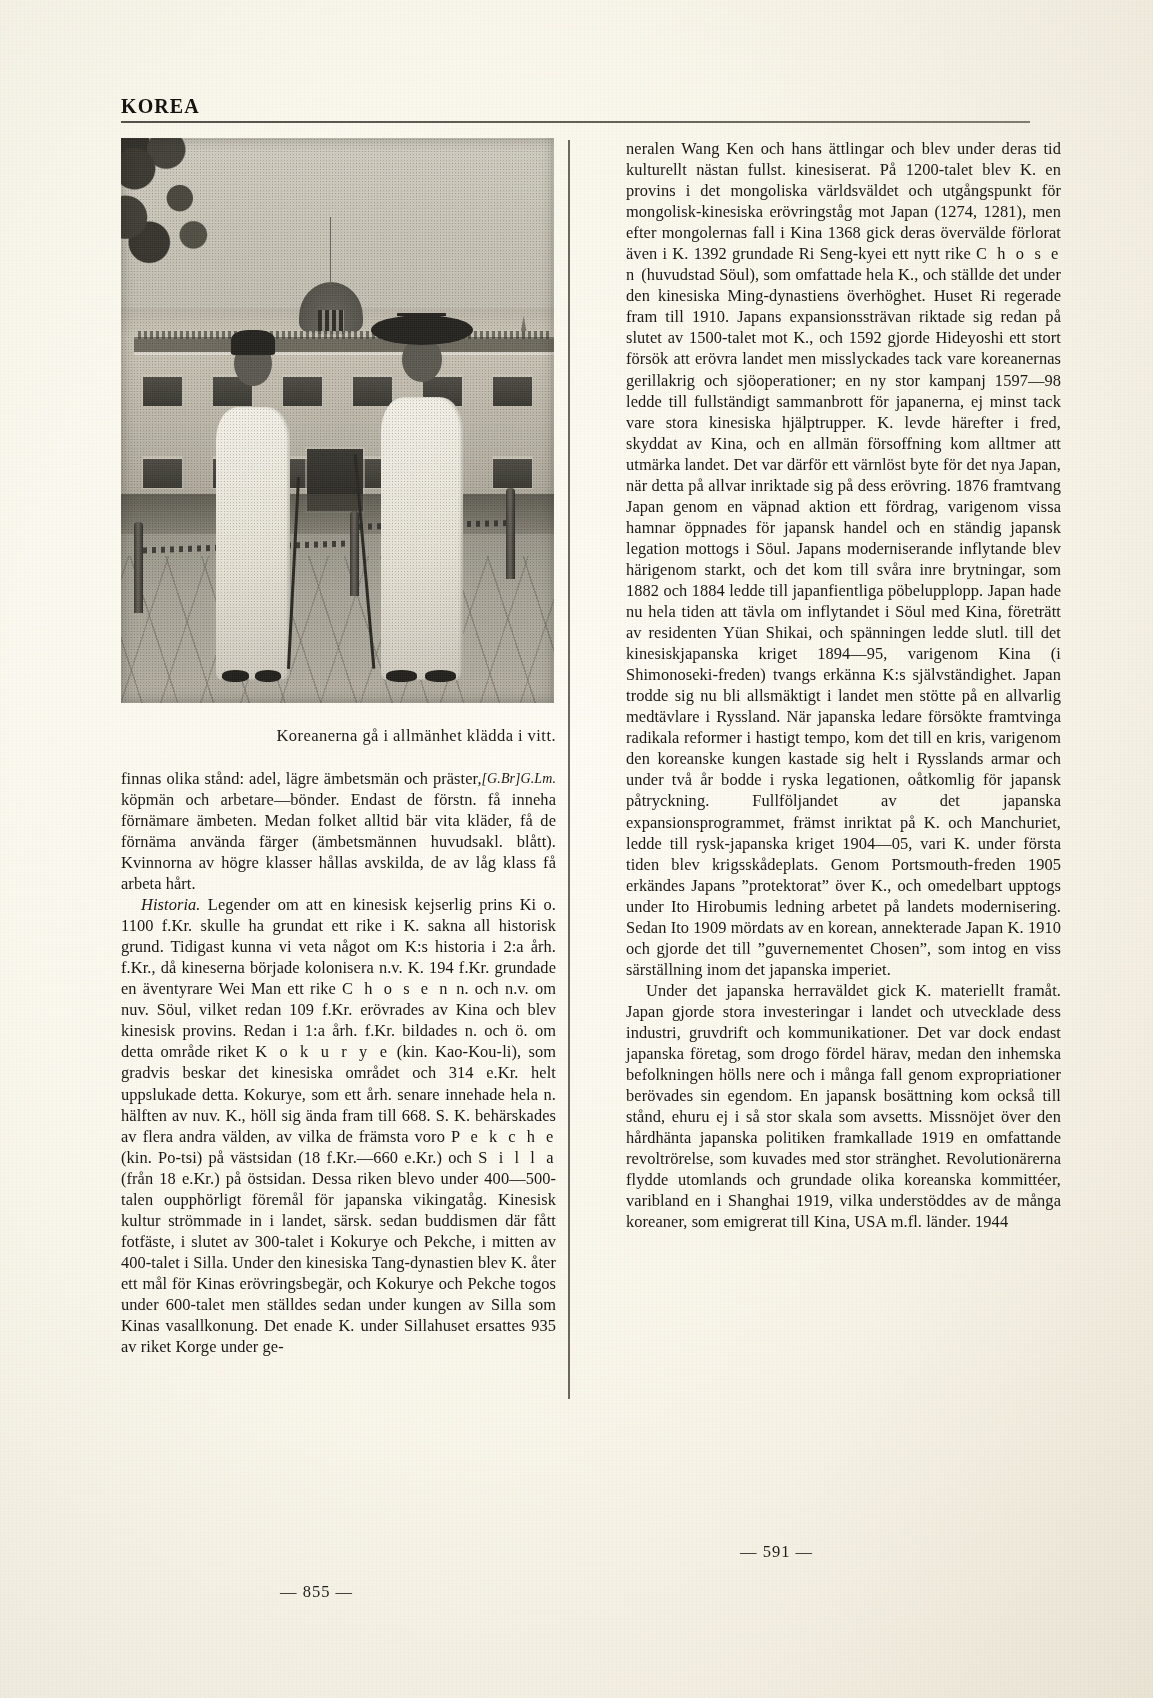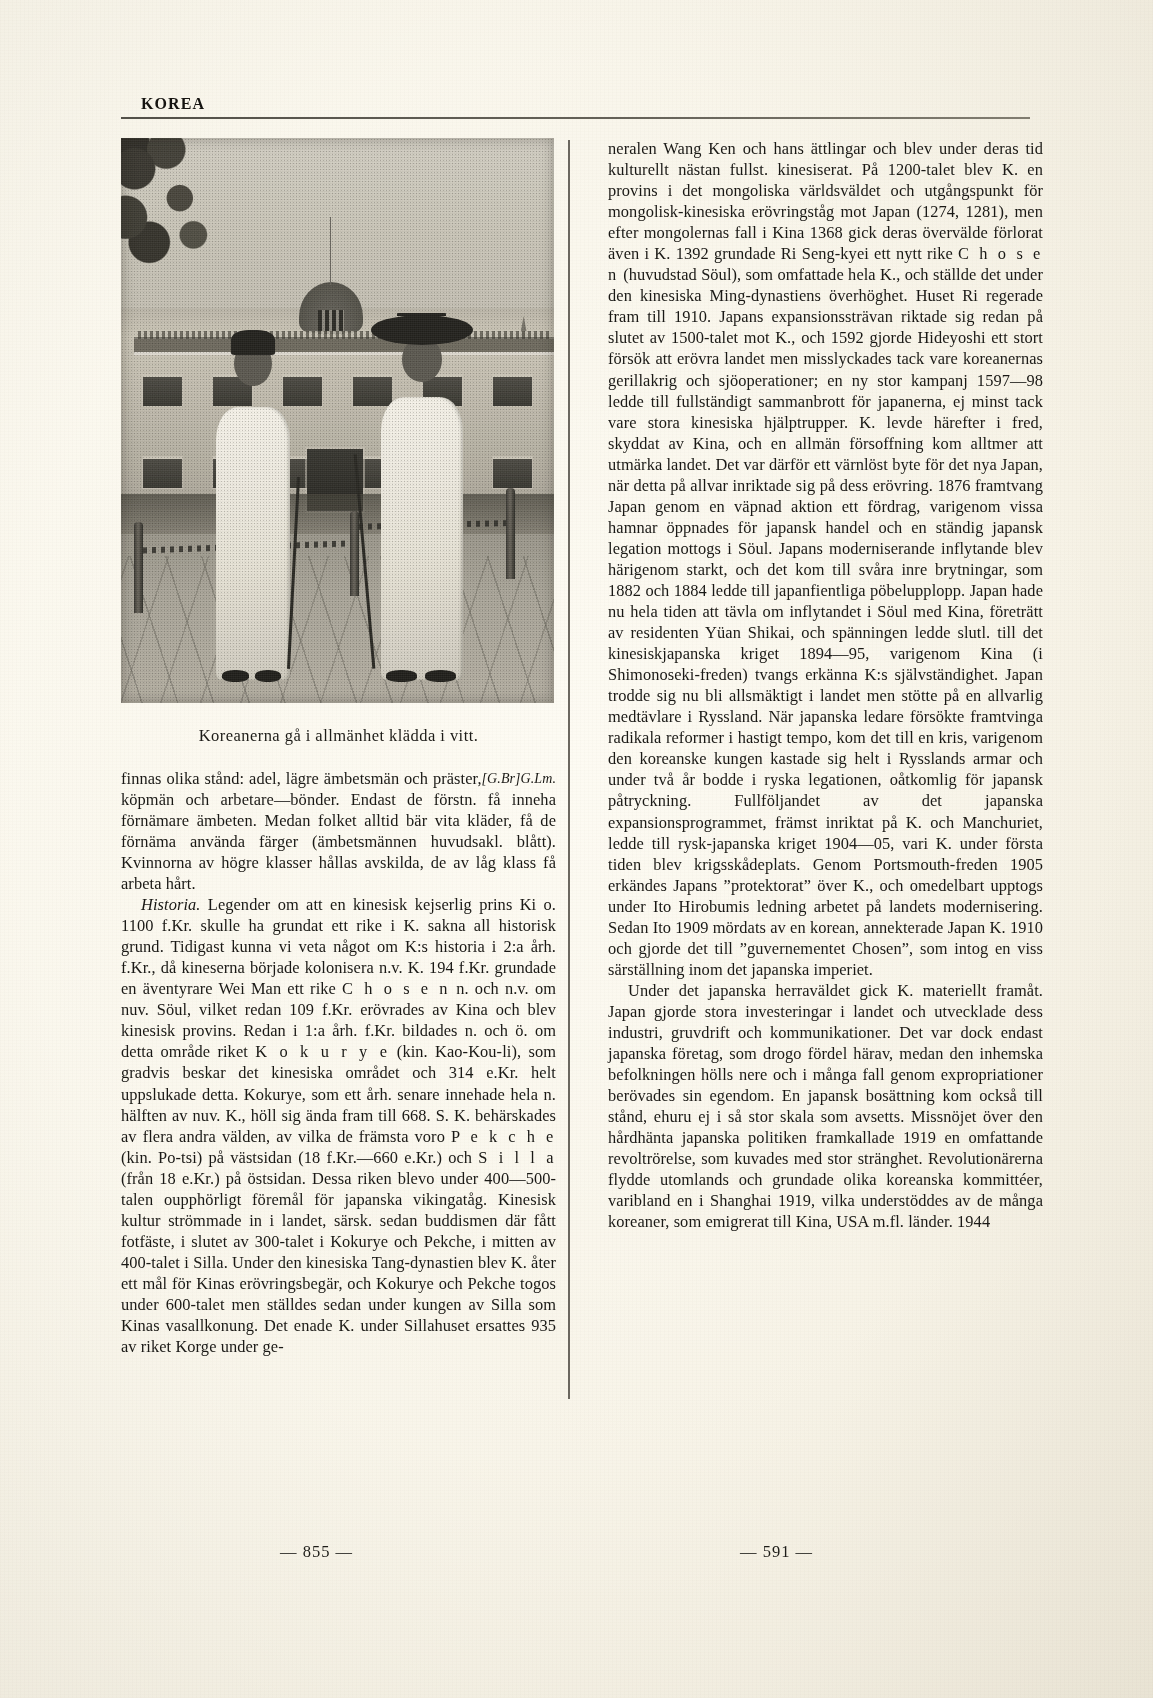--- a/index.html
+++ b/index.html
@@ -36,42 +36,41 @@
   }
 
   
   .head {
     position: absolute;
     left: 121px;
     top: 96px;
     width: 909px;
   }
   .head-title {
-    font-size: 16px;
+    font-size: 20px;
     font-weight: bold;
     letter-spacing: 1.1px;
     line-height: 1;
     padding-bottom: 5px;
     color: #141310;
-    margin-left: 20px;
   }
   .head-rule {
     height: 2px;
     background: linear-gradient(90deg, #35332c 0%, #4a473e 55%, #6c685c 100%);
     opacity: 0.85;
   }
 
   
   .col {
     position: absolute;
     top: 138px;
     width: 435px;
   }
   .col-left  { left: 121px; }
-  .col-right { left: 608px; }
+  .col-right { left: 626px; }
 
   .col-divider {
     position: absolute;
     left: 568px;
     top: 140px;
     width: 2px;
     height: 1259px;
     background: #423f37;
     opacity: 0.78;
   }
@@ -258,21 +257,21 @@
     background-image:
       repeating-linear-gradient(0deg, rgba(255,255,255,0.12) 0 1px, rgba(0,0,0,0.07) 1px 2px),
       repeating-linear-gradient(90deg, rgba(255,255,255,0.08) 0 1px, rgba(0,0,0,0.05) 1px 2px);
   }
   .photo-edge {
     position: absolute; inset: 0; pointer-events: none;
     box-shadow: inset 0 0 14px rgba(40,38,32,0.35);
   }
 
   .caption {
-    text-align: center;
+    text-align: right;
     font-size: 16.5px;
     line-height: 1.2;
     padding: 23px 0 0 0;
     letter-spacing: 0.45px;
     color: #1c1b17;
   }
 
   
   .body-text {
     font-size: 16.4px;
@@ -300,21 +299,21 @@
   .ital { }
 
   
   .folio {
     position: absolute;
     top: 1542px;
     font-size: 16.5px;
     letter-spacing: 1px;
     color: #1d1c18;
   }
-  .folio-left  { left: 280px; }
+  .folio-left  { left: 280px; margin-top: 40px; }
   .folio-right { left: 740px; }
 </style>
 </head>
 <body>
 
 <div class="page">
   <div class="paper-tone"></div>
 
   <div class="head">
     <div class="head-title">KOREA</div>

